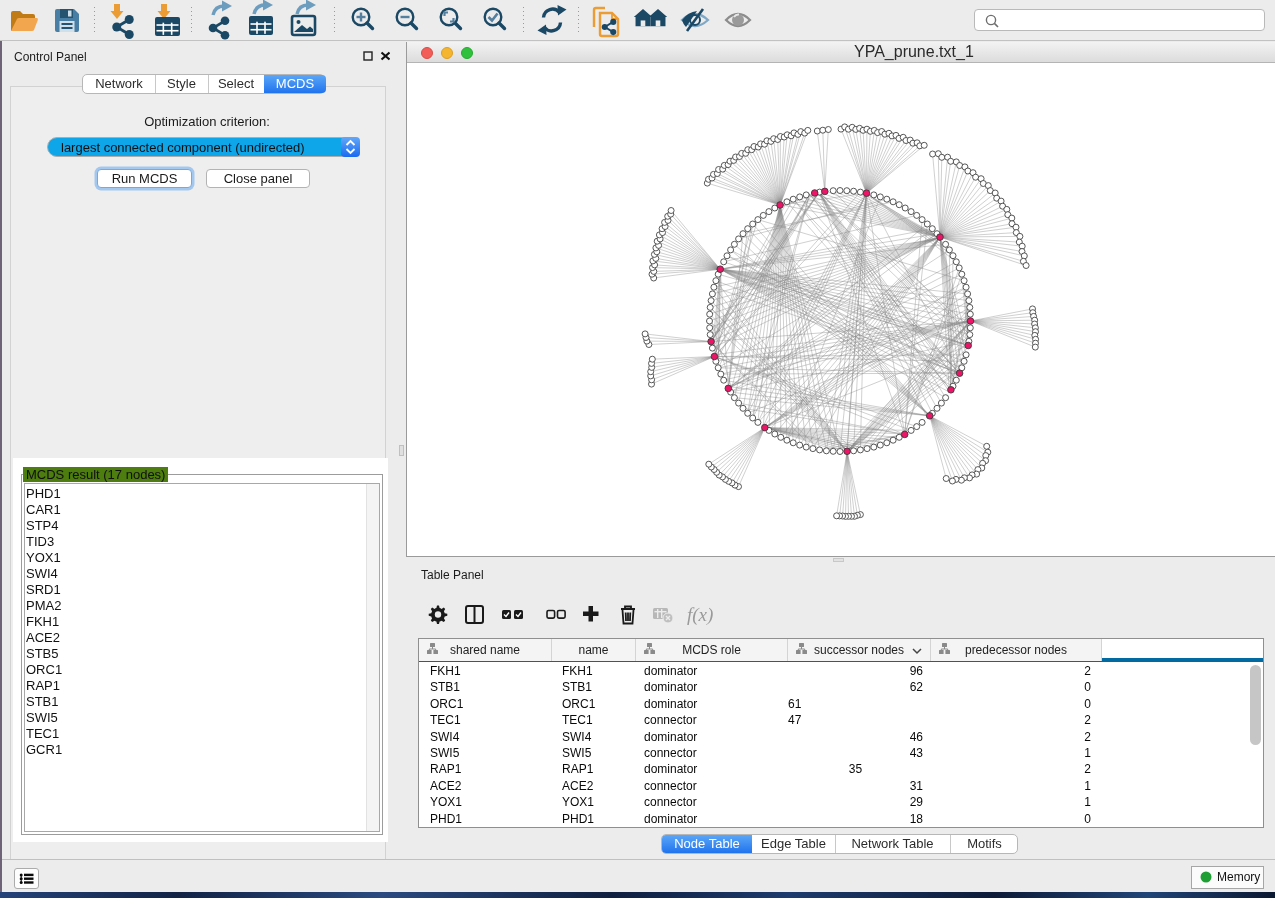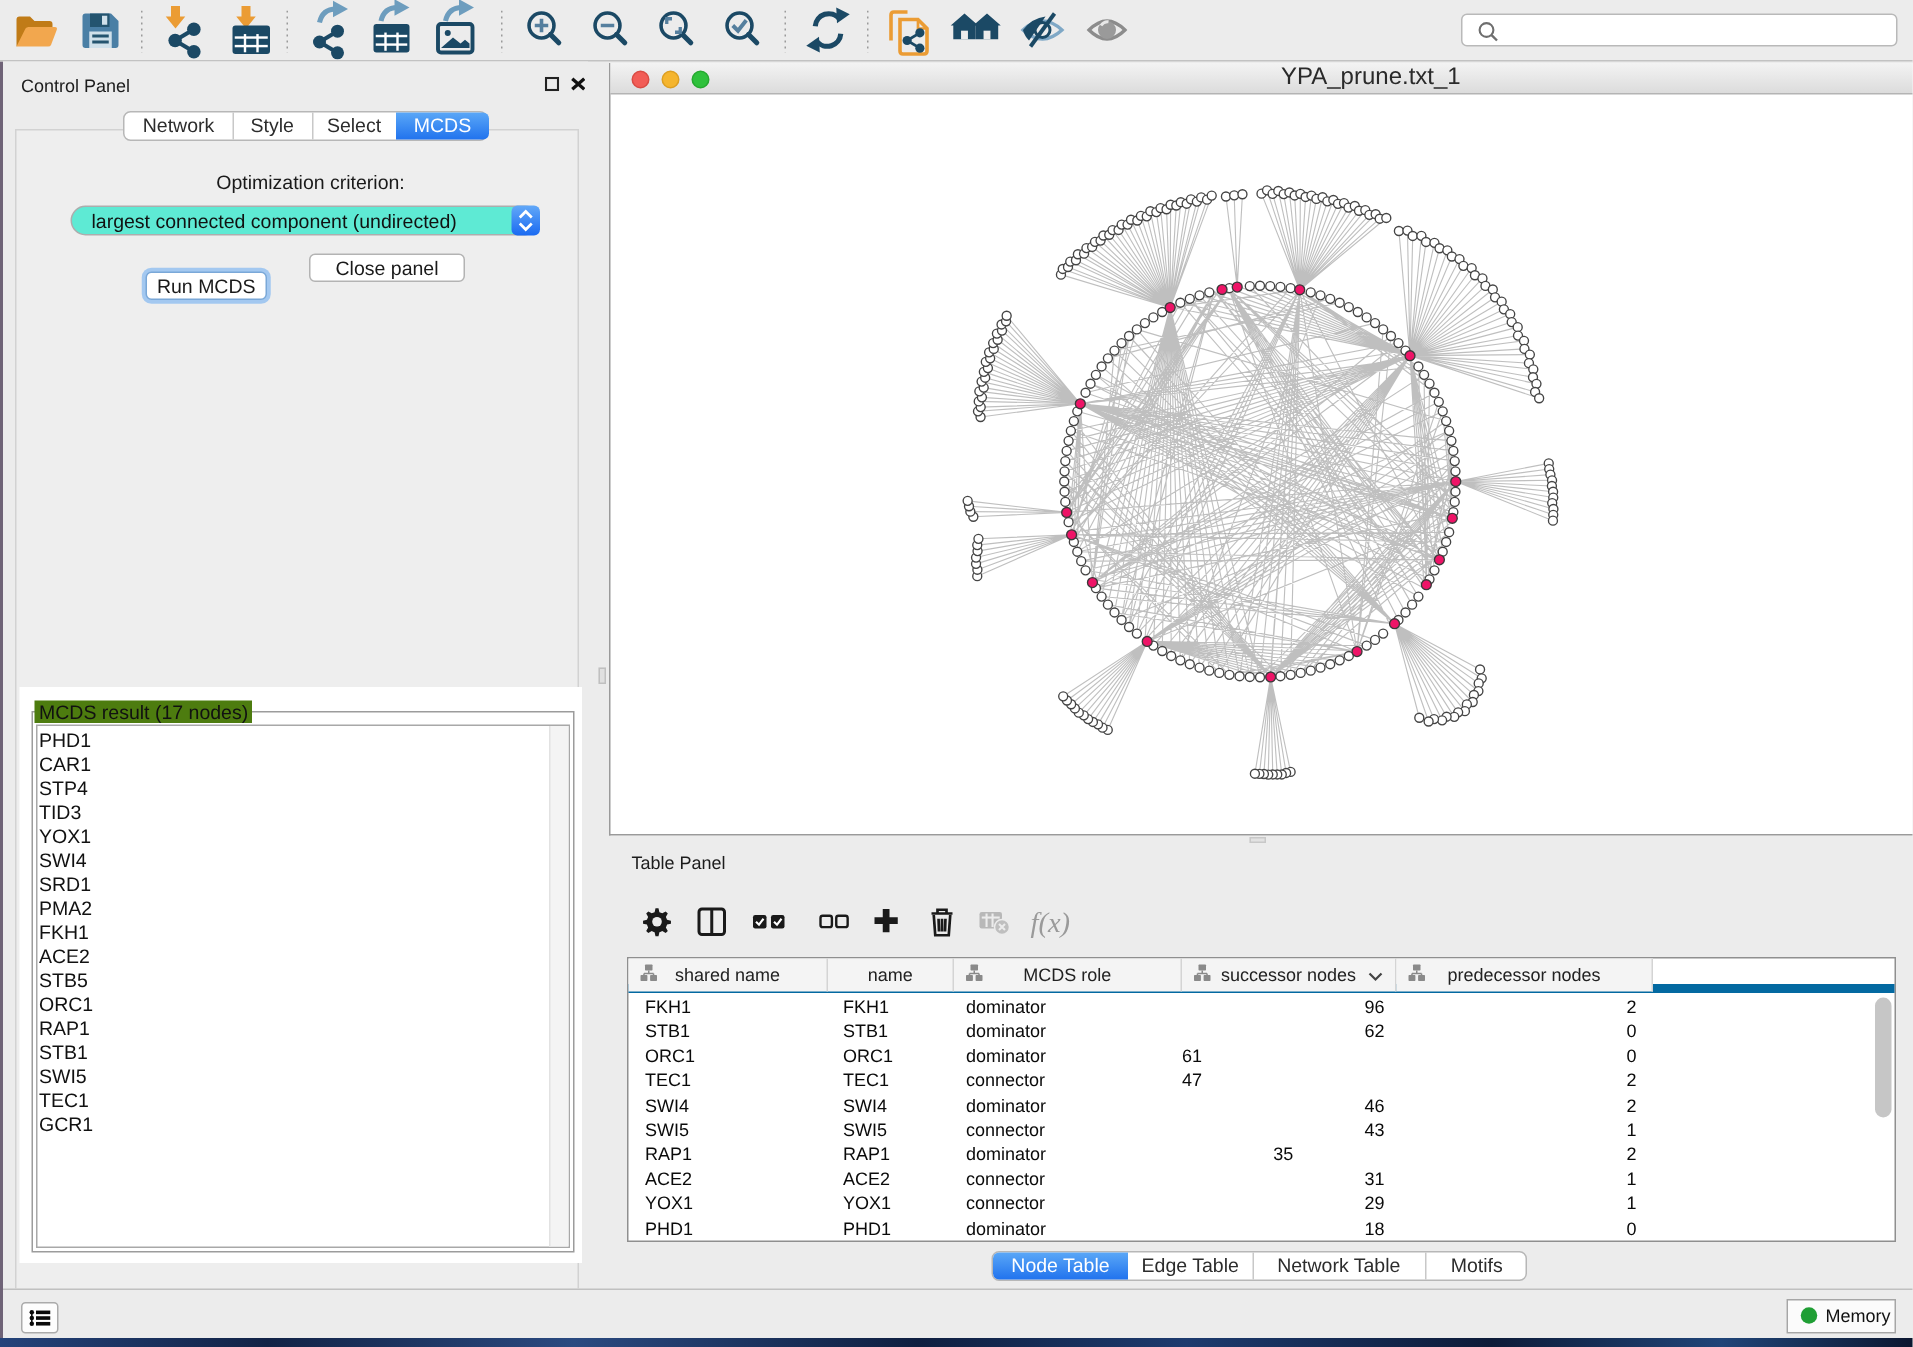--- a/index.html
+++ b/index.html
@@ -12,39 +12,39 @@
 
 #cp{position:absolute;left:2px;top:41px;width:390px;height:818px;background:#ececec}
 .ptitle{font-size:12px;color:#1c1c1c}
 .wicon{position:absolute;top:10px;width:10px;height:10px}
 #cptabs{position:absolute;left:80px;top:33px;width:243px;height:20px;background:#fff;border:1px solid #b7b7b7;border-radius:5px;font-size:13px;color:#2c2c2c}
 #cptabs div{position:absolute;top:0;height:18px;line-height:18px;text-align:center}
 .segsep{position:absolute;top:0;width:1px;height:18px;background:#c8c8c8}
 .selseg{background:linear-gradient(#5aa7f7,#2173ee);color:#fff;border-radius:0 4px 4px 0}
 #cpinner{position:absolute;left:8px;top:45px;width:376px;height:773px;border:1px solid #d2d2d2;border-bottom:none;background:#eeeeee}
 #optlab{position:absolute;left:10px;top:73px;width:390px;text-align:center;font-size:13px;color:#1a1a1a}
-#combo{position:absolute;left:45px;top:96px;width:313px;height:20px;background:#5eead4;border:1px solid #adadad;border-radius:10px;font-size:13px;color:#111}
+#combo{position:absolute;left:45px;top:96px;width:313px;height:20px;background:#0ea5e9;border:1px solid #adadad;border-radius:10px;font-size:13px;color:#111}
 #combostep{position:absolute;right:-1px;top:-1px;width:19px;height:20px;background:linear-gradient(#62a8f8,#1a6af1);border-radius:4px}
 .btn{position:absolute;height:19px;background:#fff;border:1px solid #b3b3b3;border-radius:4px;font-size:13px;color:#1a1a1a;text-align:center;line-height:17px}
-#runbtn{left:95px;top:140px;width:81px;box-shadow:0 0 0 2.5px #a3c8f0;border-color:#7aa8d8}
+#runbtn{left:95px;top:128px;width:95px;box-shadow:0 0 0 2.5px #a3c8f0;border-color:#7aa8d8}
 #closebtn{left:204px;top:128px;width:104px}
 #cpwhite{position:absolute;left:11px;top:417px;width:375px;height:384px;background:#fff}
 #grpbox{position:absolute;left:19px;top:433px;width:362px;height:361px;border:1px solid #9c9c9c}
 #grptitle{position:absolute;left:21px;top:426px;background:#4d7c0f;padding:0 3px;font-size:13px;color:#111}
 #mlist{position:absolute;left:22px;top:442px;width:356px;height:349px;background:#fff;border:1px solid #a8a8a8;font-size:13px;color:#111;line-height:16px;padding:2px 0 0 1px}
 #mscroll{position:absolute;left:364px;top:443px;width:13px;height:347px;background:#f4f4f4;border-left:1px solid #e2e2e2}
 
 #view{position:absolute;left:406px;top:42px;width:869px;height:515px;background:#fff;border-left:1px solid #9a9a9a;border-bottom:1px solid #9a9a9a}
 #vtitle{position:absolute;left:0;top:0;width:100%;height:21px;background:linear-gradient(#f3f3f3,#dcdcdc);border-bottom:1px solid #b4b4b4;font-size:16px;color:#2a2a2a;line-height:20px}
 .tl{position:absolute;top:47px;width:12px;height:12px;border-radius:50%}
 
 #tp{position:absolute;left:406px;top:563px;width:869px;height:296px;background:#ececec}
 #tbl{position:absolute;left:12px;top:75px;width:846px;height:190px;background:#fff;border:1px solid #8f8f8f}
 .th{position:absolute;top:0;height:22px;background:#f4f4f4;border-right:1px solid #d4d4d4;font-size:12px;color:#222;line-height:22px;text-align:center}
-#thdr{position:absolute;left:0;top:0;width:844px;height:23px;border-bottom:6px solid #0369a1}
+#thdr{position:absolute;left:0;top:0;width:844px;height:23px;border-bottom:4px solid #0369a1}
 .row{position:absolute;font-size:12px;color:#0a0a0a;height:16px;line-height:16px;white-space:pre}
 #tscroll{position:absolute;right:2px;top:26px;width:11px;height:80px;background:#c6c6c6;border-radius:6px}
 #btabs{position:absolute;left:255px;top:271px;height:20px;background:#fff;border:1px solid #b7b7b7;border-radius:5px;font-size:13px;color:#2c2c2c}
 #btabs div{position:absolute;top:0;height:18px;line-height:18px;text-align:center}
 .selseg2{background:linear-gradient(#5aa7f7,#2173ee);color:#fff;border-radius:4px 0 0 4px}
 
 #status{position:absolute;left:2px;top:859px;width:1273px;height:33px;background:#ececec;border-top:1px solid #c0c0c0}
 #lbtn{position:absolute;left:12px;top:8px;width:25px;height:21px;background:#fdfdfd;border:1px solid #ababab;border-radius:3px}
 #membtn{position:absolute;right:11px;top:6px;width:73px;height:23px;background:#fbfbfb;border:1px solid #a6a6a6;font-size:12px;color:#111;line-height:21px}
 </style></head><body>

